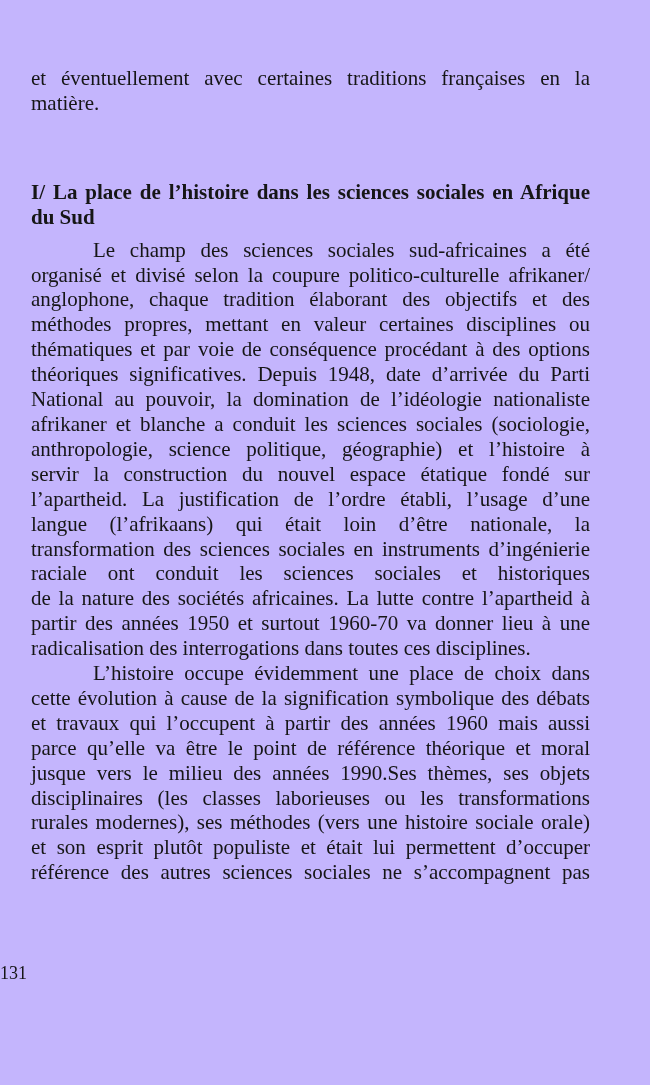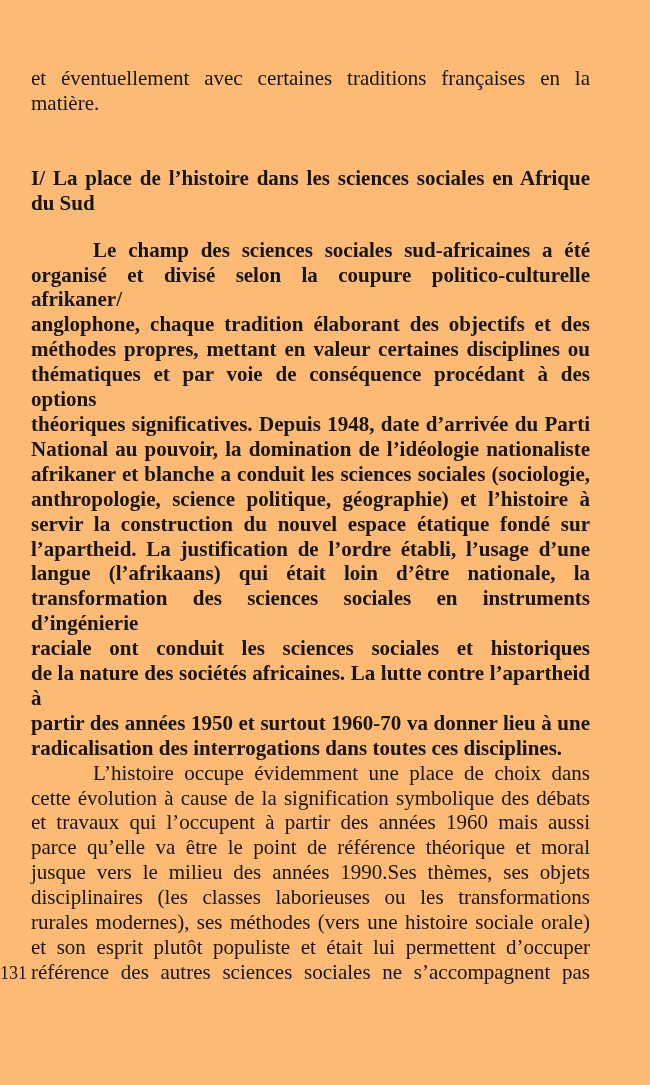--- a/index.html
+++ b/index.html
@@ -4,21 +4,21 @@
 <style>
   html, body {
     margin: 0;
     padding: 0;
     background: #e8e8e8;
   }
   .page {
     position: relative;
     width: 650px;
     height: 1085px;
-    background: #fdba74;
+    background: #c4b5fd;
     font-family: "Liberation Serif", serif;
     color: #161616;
     overflow: hidden;
   }
   .content {
     position: absolute;
     left: 31px;
     top: 66px;
     width: 559px;
     font-size: 21px;
@@ -28,23 +28,23 @@
   .line {
     white-space: normal;
     text-align: left;
   }
   .line.j {
     text-align: justify;
     text-align-last: justify;
   }
   .heading {
     font-weight: bold;
-    margin-top: 50px;
+    margin-top: 64px;
   }
-  .body-start { margin-top: 22px; font-weight: bold; }
+  .body-start { margin-top: 8px; }
   .indent .line:first-child { text-indent: 62px; }
   .page-number {
     position: absolute;
     top: 961px;
     left: 0;
     width: 568px;
     text-align: left;
     font-size: 18px;
     line-height: 24.9px;
   }

